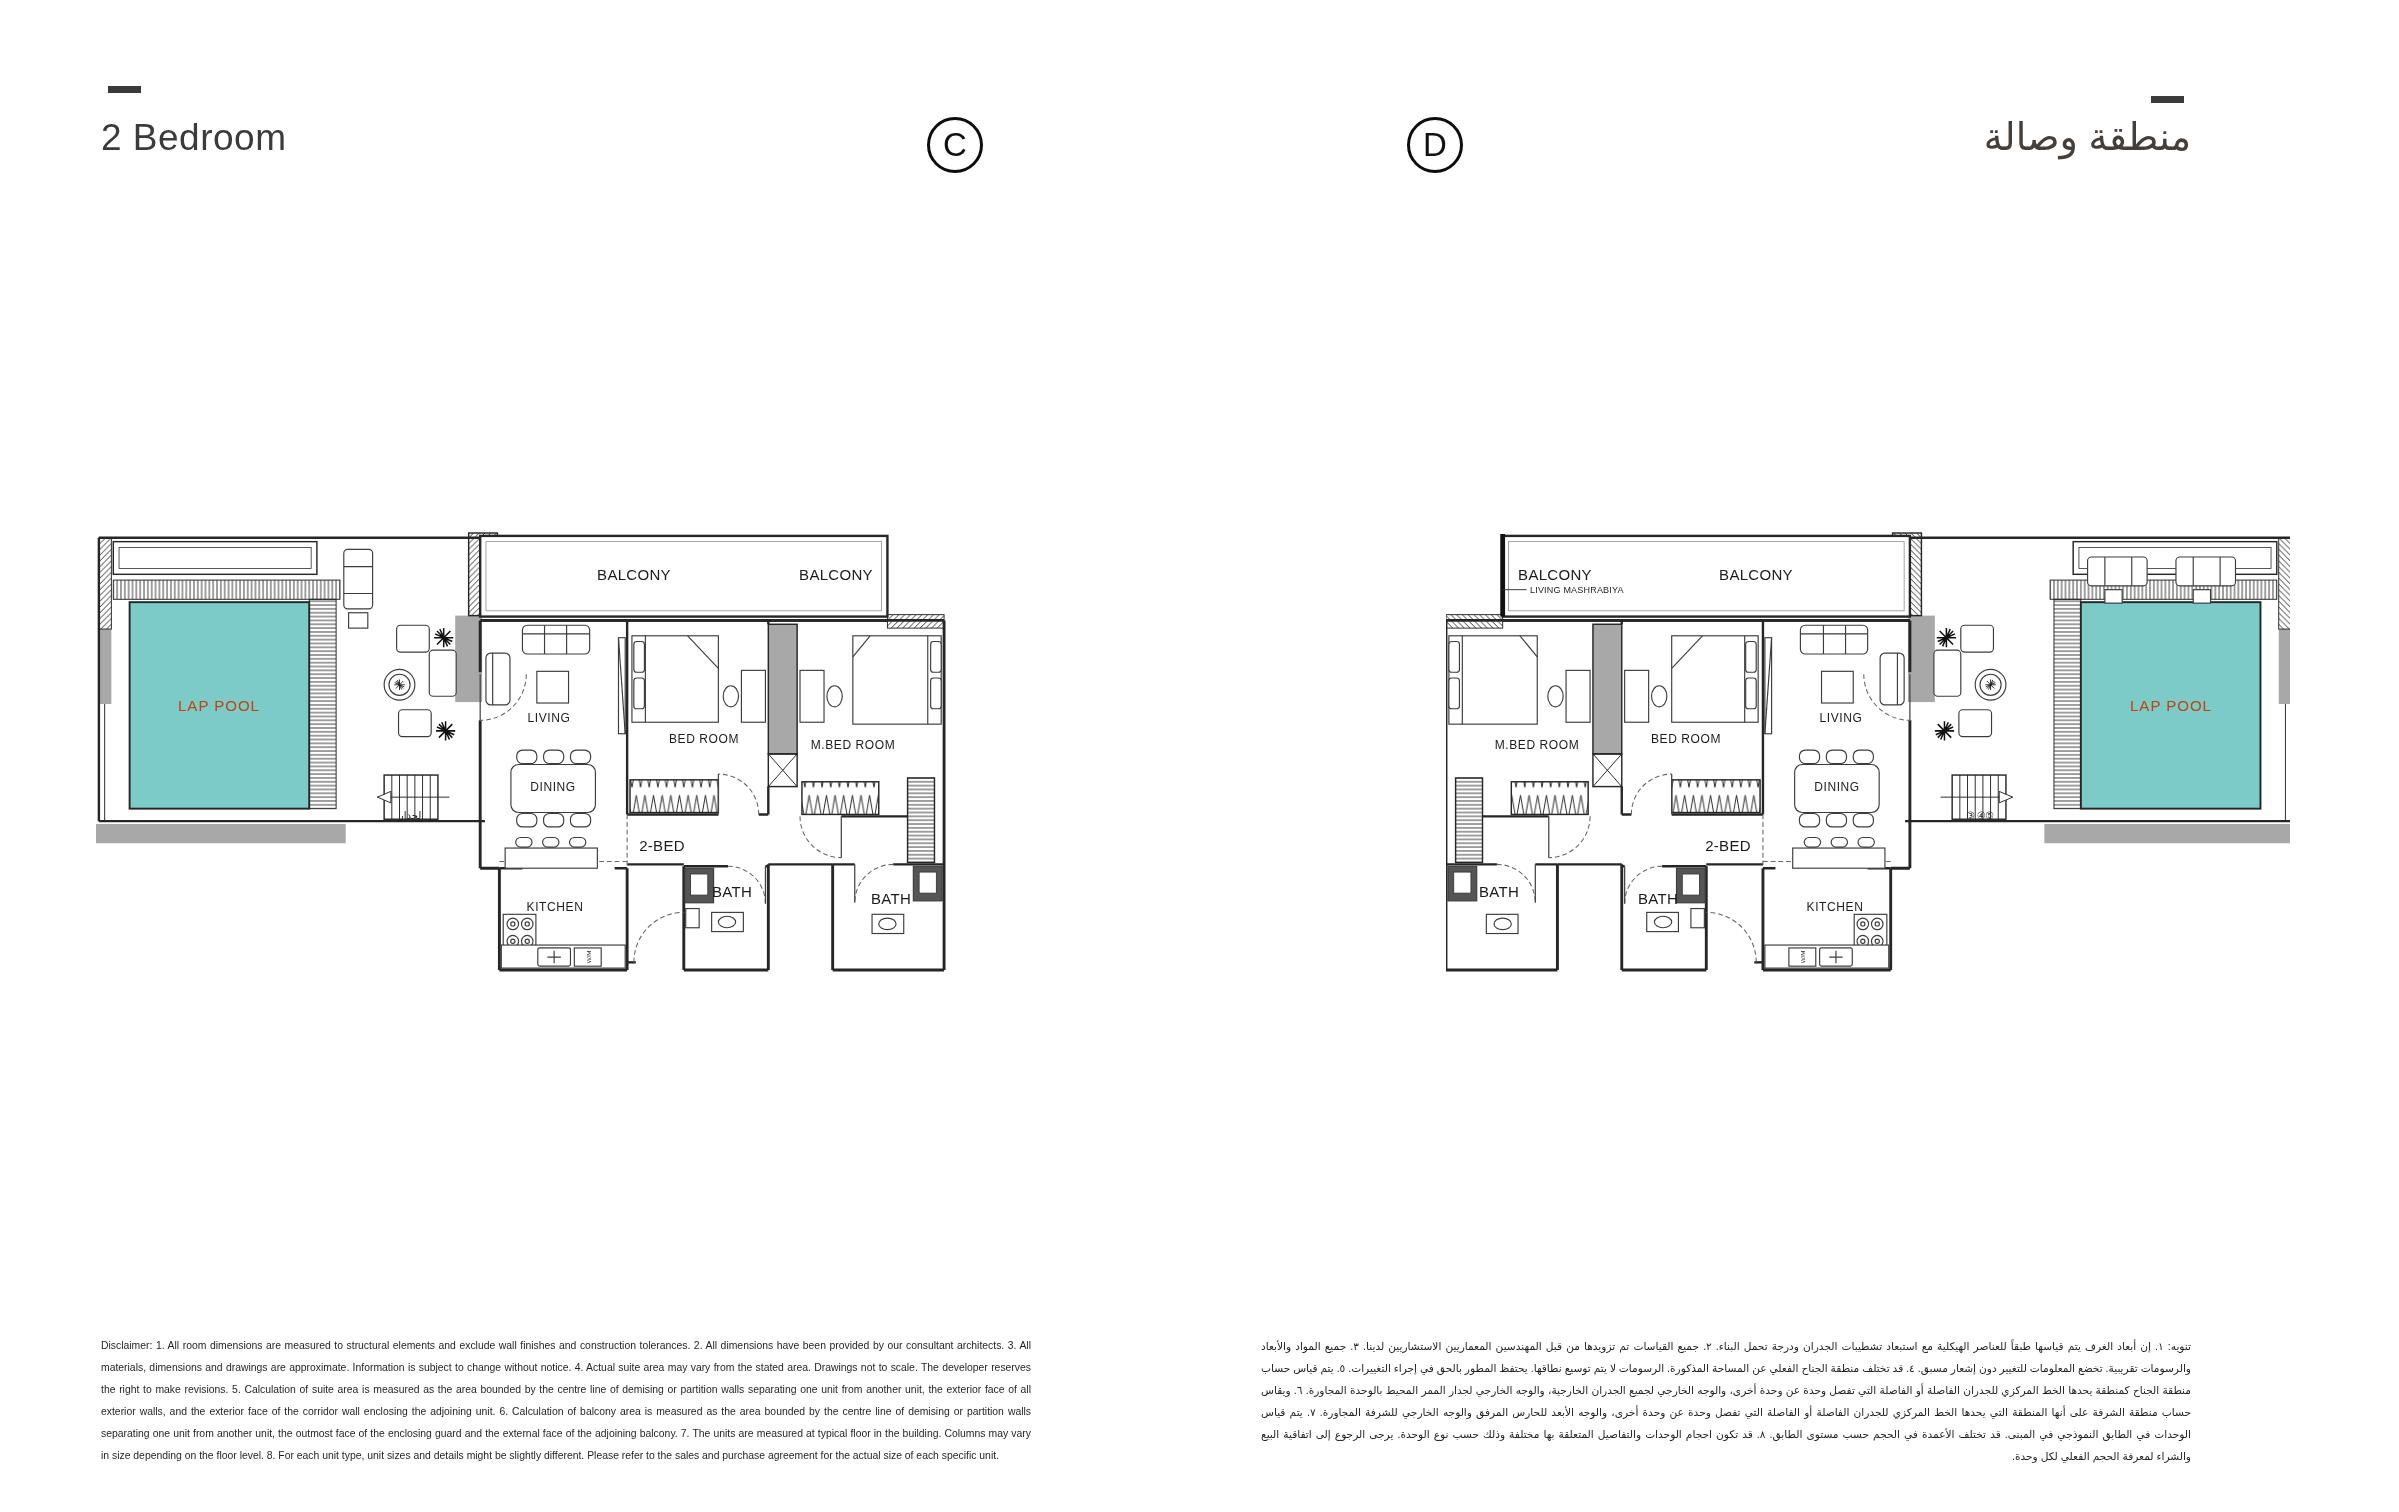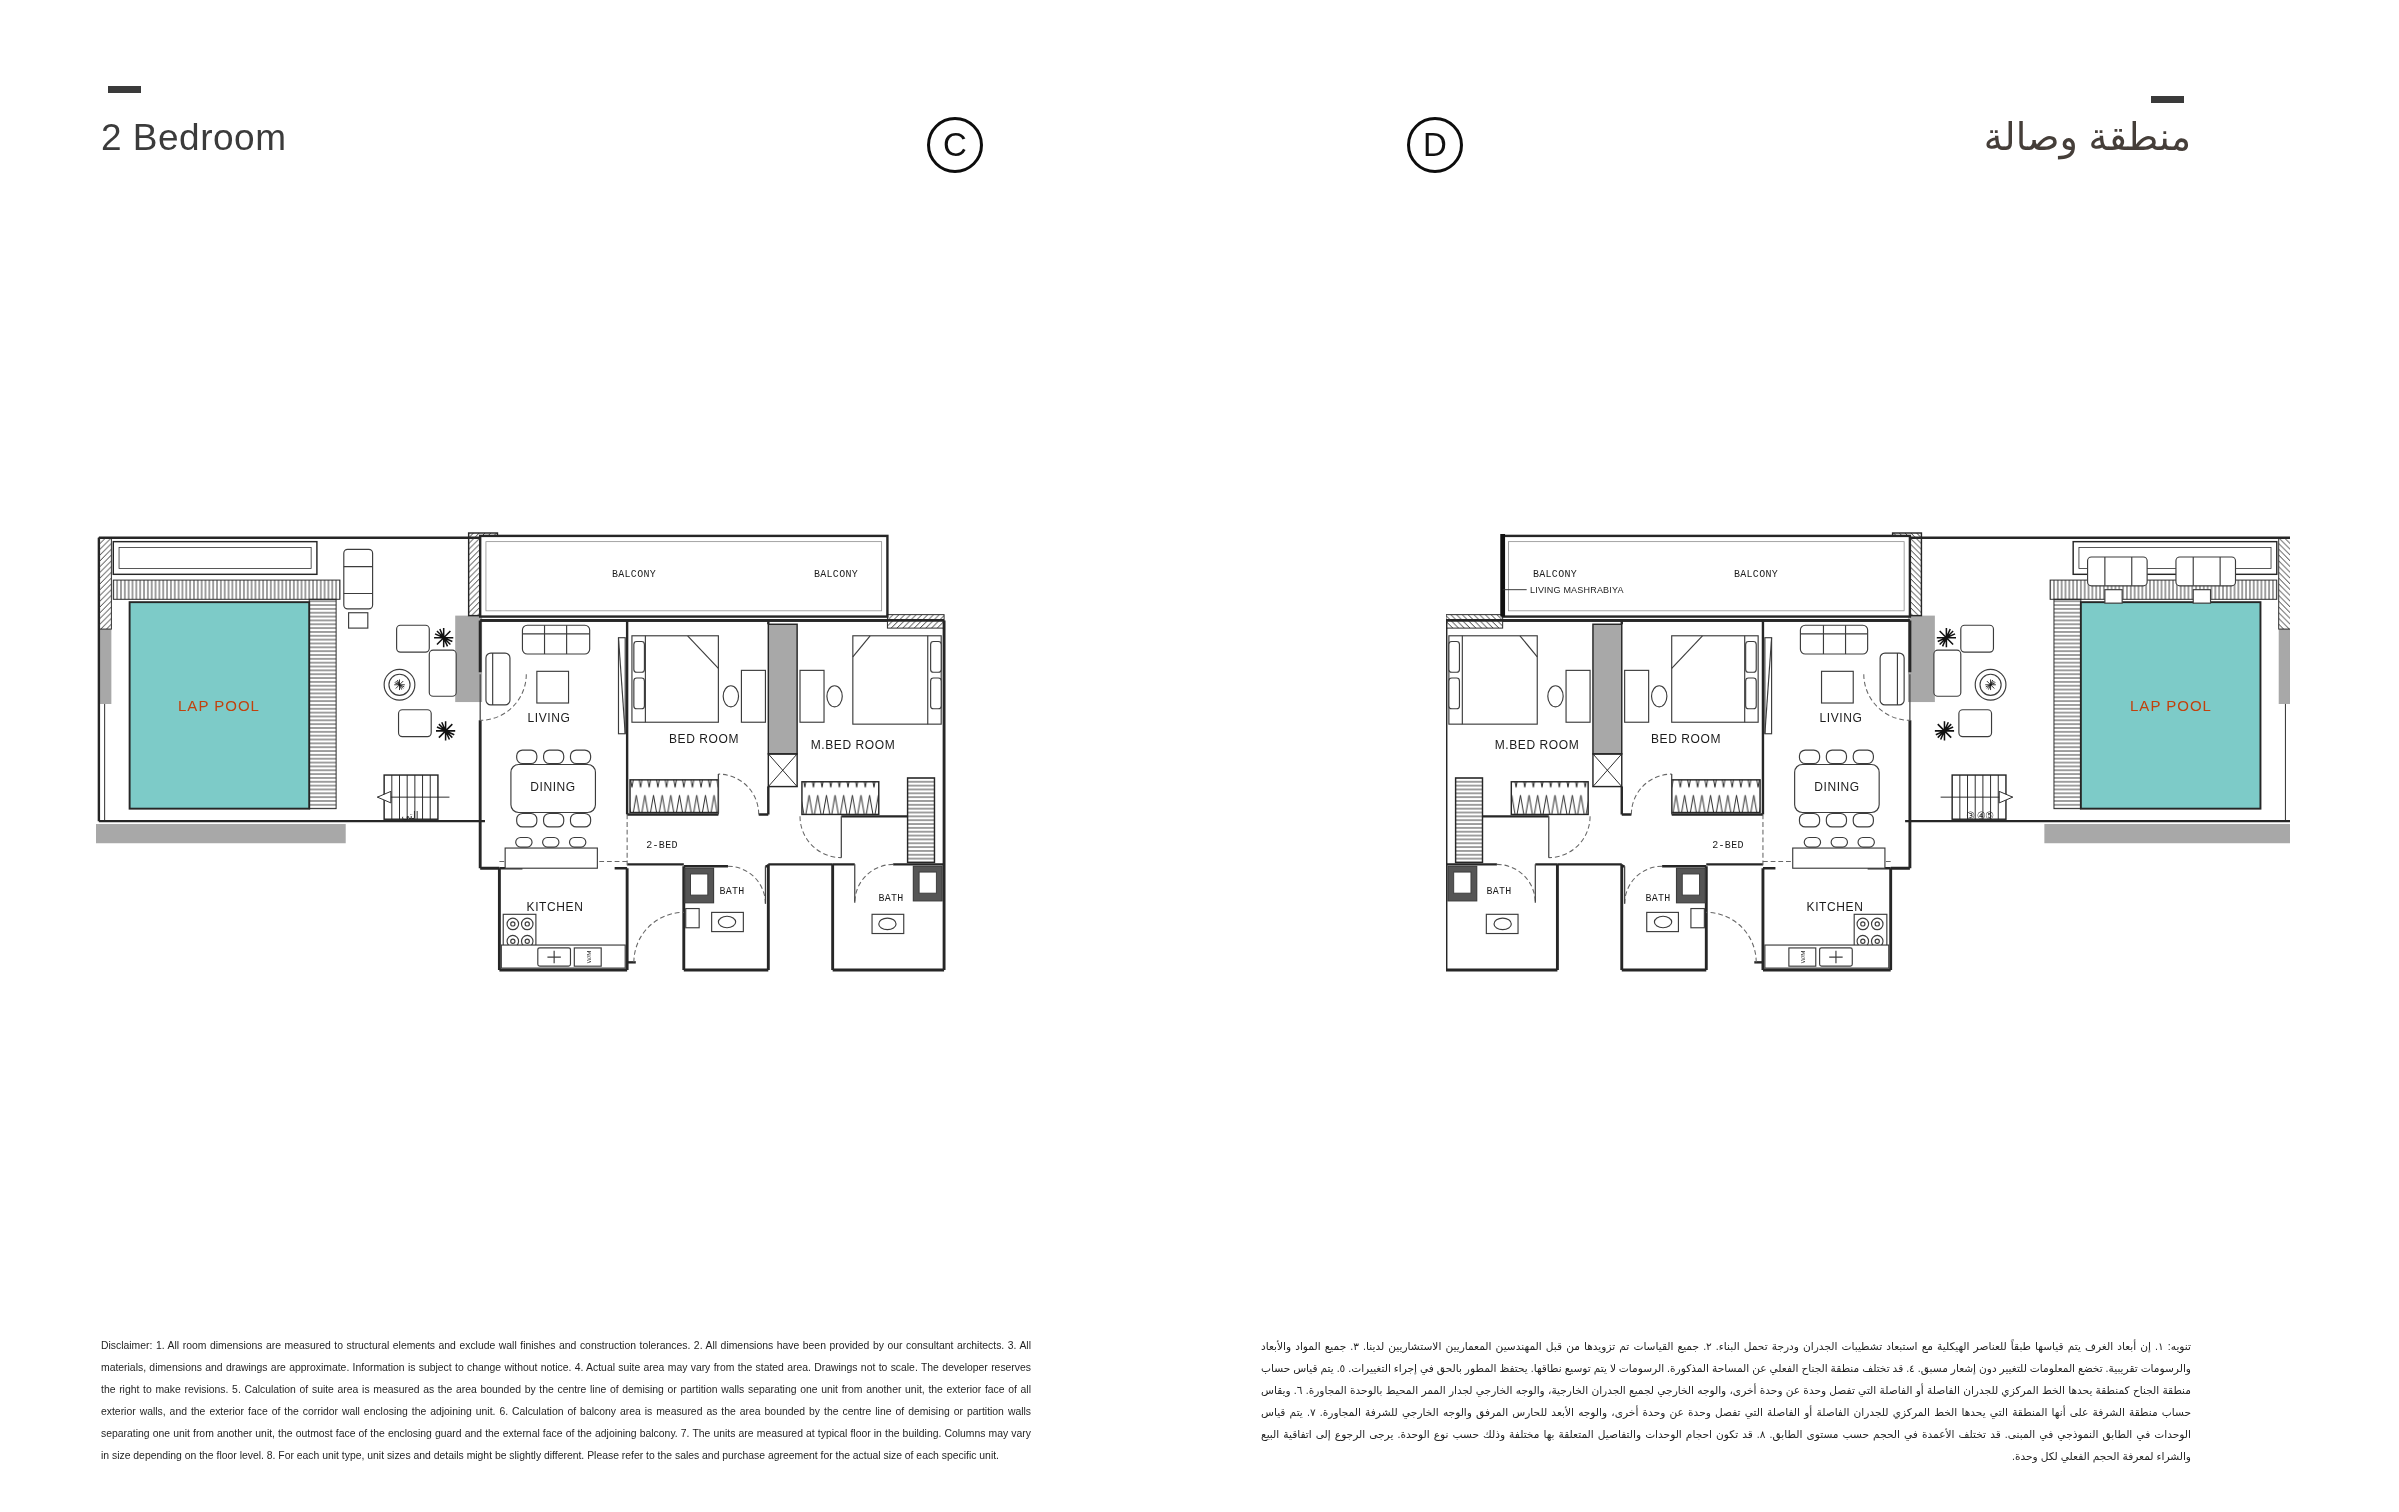--- a/index.html
+++ b/index.html
@@ -20,21 +20,21 @@
   .badge-c{left:927px;top:117px;}
   .badge-d{left:1407px;top:117px;}
 
   
   .plan{position:absolute;width:850px;height:444px;}
   .plan-c{left:96px;top:530px;}
   .plan-d{left:1446px;top:530px;}
   .plan svg{position:absolute;left:0;top:0;}
   .plan .lbl{position:absolute;transform:translate(-50%,-50%);font-size:12px;color:#1b1b1b;
              letter-spacing:0.6px;white-space:nowrap;}
-  .plan .lbl.small{font-size:10px;letter-spacing:0.3px;font-family:Liberation Mono, monospace;}
+  .plan .lbl.small{font-size:15px;letter-spacing:0.3px;}
   .plan .lbl.pool{font-size:15px;color:#c2410c;letter-spacing:1px;}
   .plan .lbl.stairs{font-size:10px;letter-spacing:-0.5px;color:#222;}
   .plan .lbl.mashrabiya{transform:translate(0,-50%);font-size:9px;letter-spacing:0.2px;}
   .plan .lbl.wm{font-size:6.2px;letter-spacing:0;transform:translate(-50%,-50%) rotate(-90deg);color:#333;}
 
   .pool{fill:var(--pool-color,#7DCBC8);}
 
   
   .disclaimer{position:absolute;top:1335px;width:930px;font-size:10.4px;line-height:22px;
               color:#1f1f1f;text-align:justify;}
@@ -237,21 +237,21 @@
     <div class="lbl small" style="left:538px;top:44px;">BALCONY</div>
     <div class="lbl small" style="left:740px;top:44px;">BALCONY</div>
     <div class="lbl" style="left:453px;top:188px;">LIVING</div>
     <div class="lbl" style="left:457px;top:257px;">DINING</div>
     <div class="lbl" style="left:608px;top:209px;">BED ROOM</div>
     <div class="lbl" style="left:757px;top:215px;">M.BED ROOM</div>
     <div class="lbl small" style="left:566px;top:315px;">2-BED</div>
     <div class="lbl small" style="left:636px;top:361px;">BATH</div>
     <div class="lbl small" style="left:795px;top:368px;">BATH</div>
     <div class="lbl" style="left:459px;top:377px;">KITCHEN</div>
-    <div class="lbl stairs" style="left:314px;top:285px;">التي</div>
+    <div class="lbl stairs" style="left:314px;top:285px;">لجدار</div>
     <div class="lbl wm" style="left:492px;top:427px;">W/M</div>
   </div>
 
   <div class="plan plan-d">
     <svg width="850" height="444" viewBox="0 0 885 462">
       <use href="#plan-base" transform="translate(883,0) scale(-1,1)"></use>
 
       <g>
         <path d="M59,4 V90" stroke="#111" stroke-width="5" fill="none"></path>
         <path d="M59,62 H84" stroke="#333" stroke-width="1" fill="none"></path>

